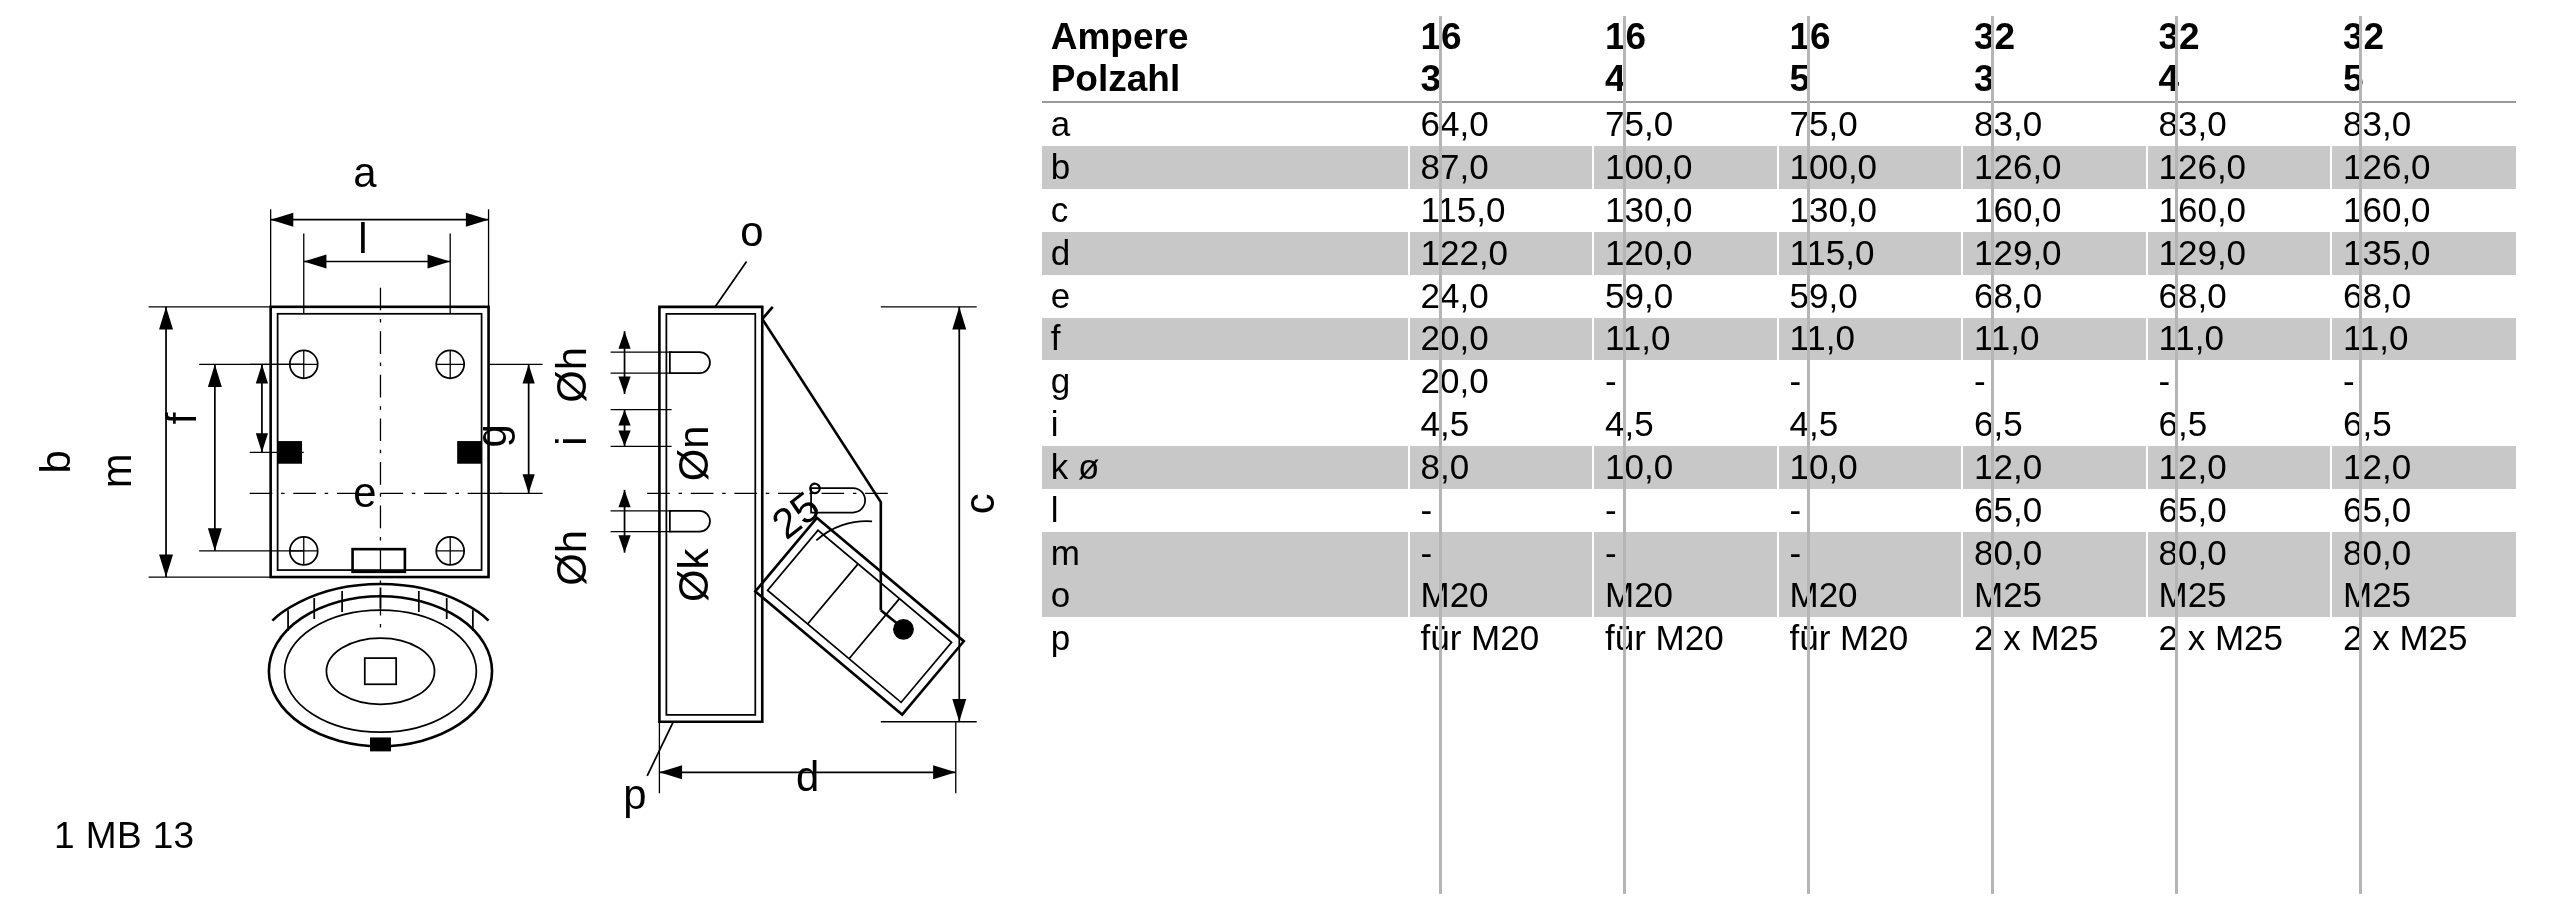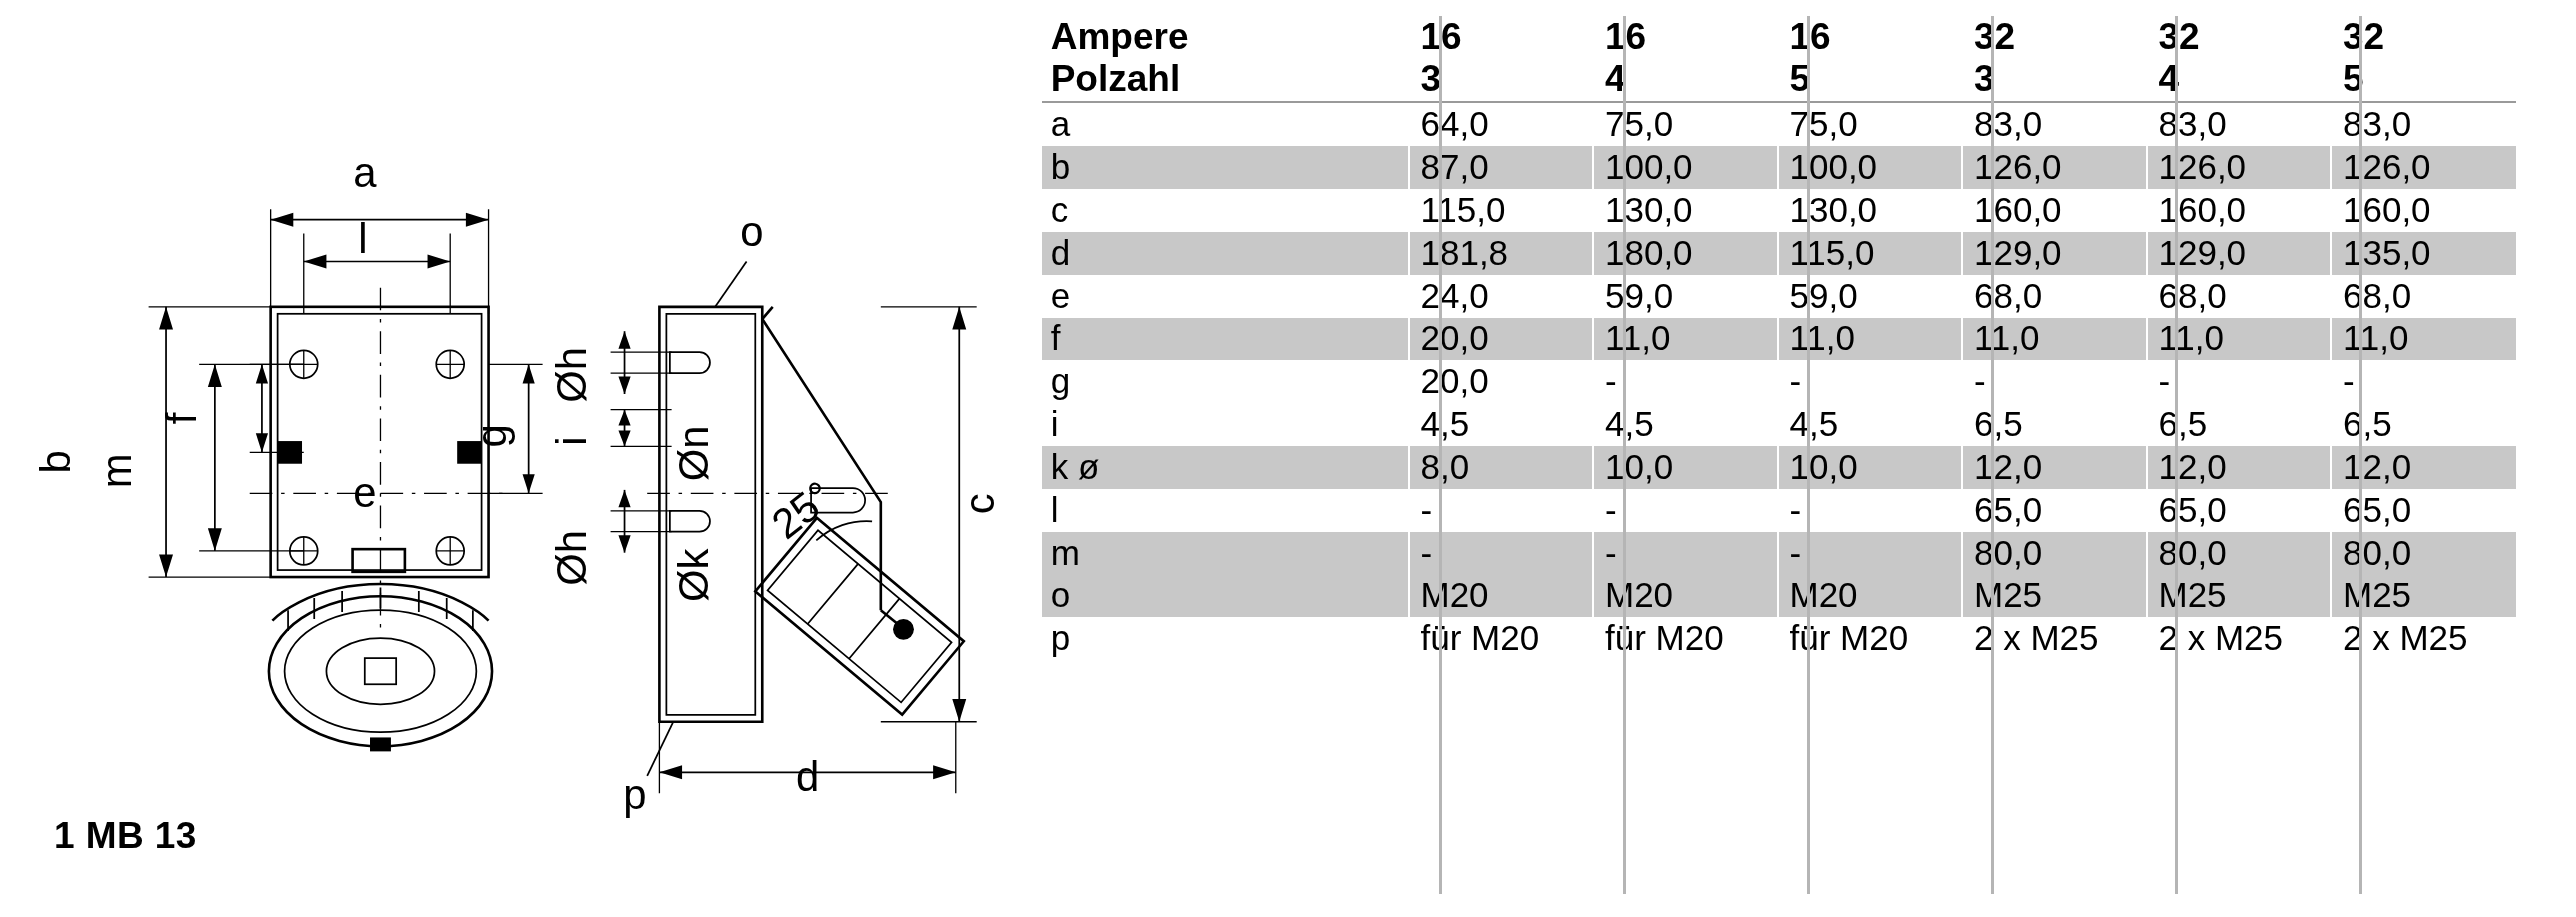--- a/index.html
+++ b/index.html
@@ -30,21 +30,20 @@
   }
   .drawing svg {
     display: block;
   }
   .caption {
     position: absolute;
     left: 54px;
     top: 815px;
     font-size: 37px;
     letter-spacing: 0.4px;
-    font-weight: bold;
   }
 
   
   .table-wrap {
     position: absolute;
     left: 1042px;
     top: 15.7px;
     width: 1482px;
   }
   table.spec {
@@ -307,22 +306,22 @@
             <td class="label">c</td>
             <td class="val">115,0</td>
             <td class="val">130,0</td>
             <td class="val">130,0</td>
             <td class="val">160,0</td>
             <td class="val">160,0</td>
             <td class="val">160,0</td>
           </tr>
           <tr class="shaded">
             <td class="label">d</td>
-            <td class="val">181,8</td>
-            <td class="val">180,0</td>
+            <td class="val">122,0</td>
+            <td class="val">120,0</td>
             <td class="val">115,0</td>
             <td class="val">129,0</td>
             <td class="val">129,0</td>
             <td class="val">135,0</td>
           </tr>
           <tr class="plain">
             <td class="label">e</td>
             <td class="val">24,0</td>
             <td class="val">59,0</td>
             <td class="val">59,0</td>

